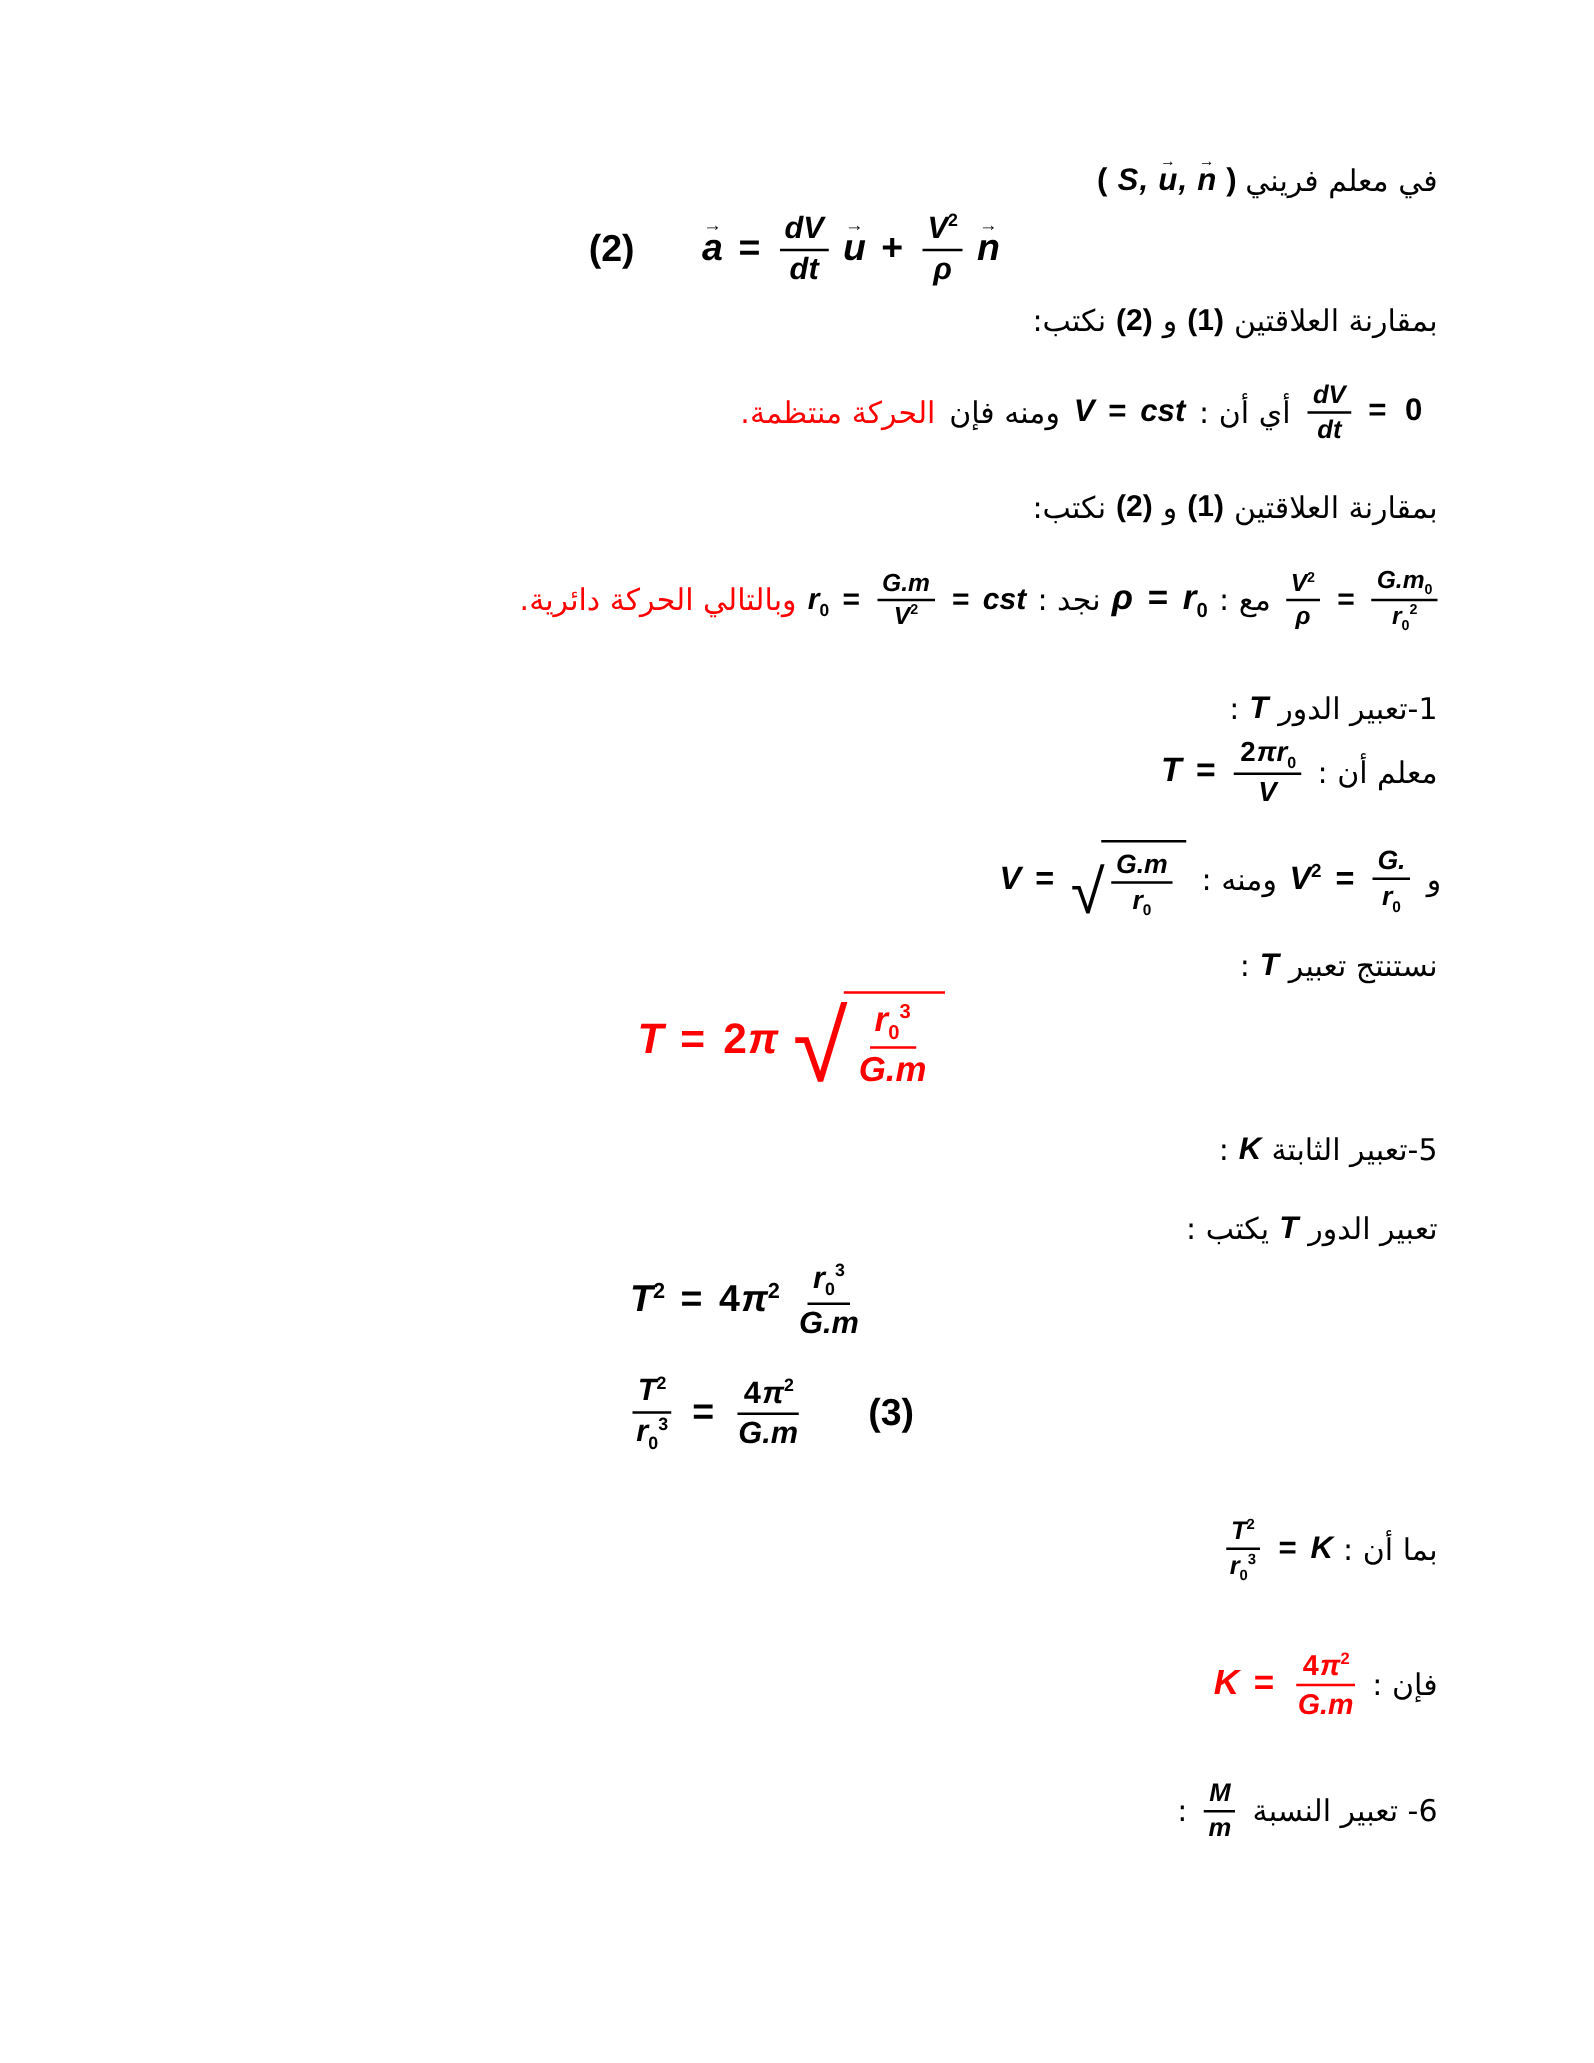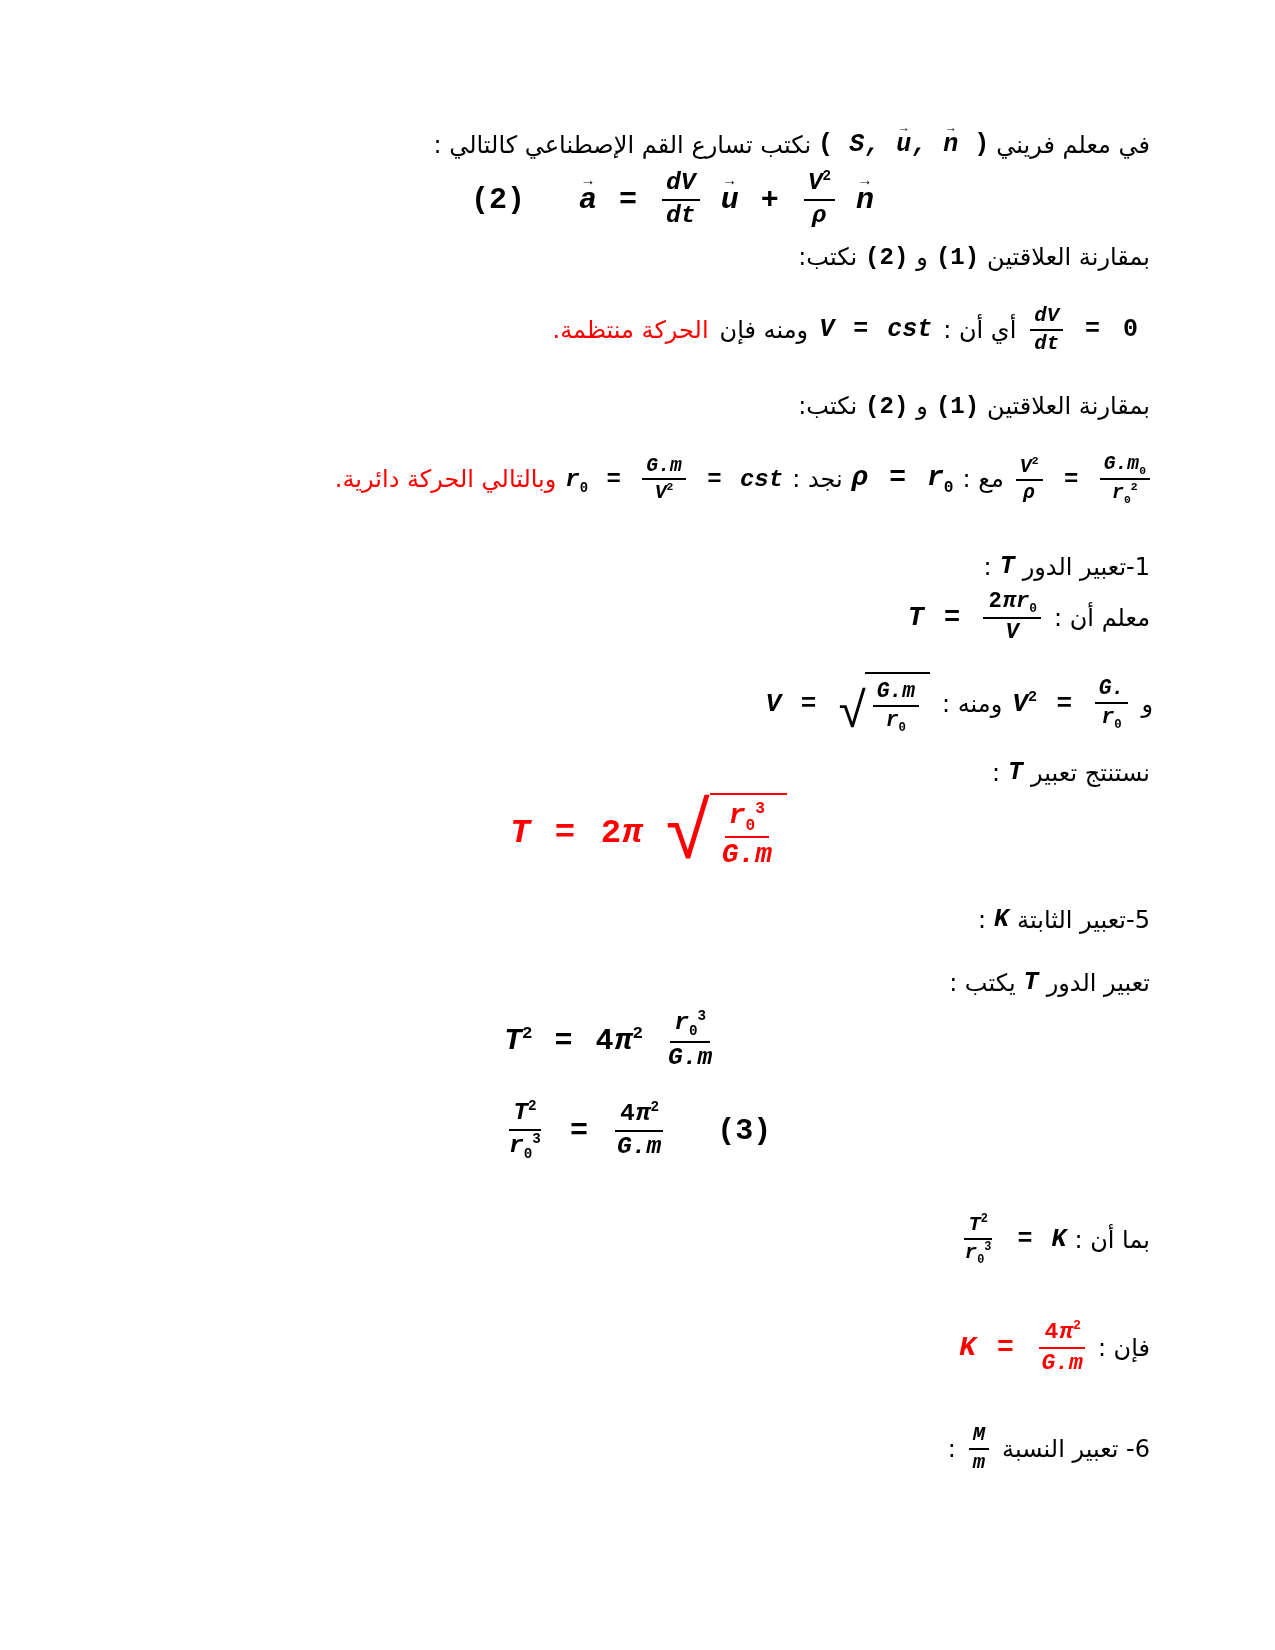--- a/index.html
+++ b/index.html
@@ -21,21 +21,21 @@
   .ltr{direction:ltr;}
   .ar{
     font-family:"DejaVu Sans",sans-serif;
     font-size:24px;
     color:var(--text-color,#000);
   }
   .red{color:var(--accent-red,#f00);}
   .math{
     direction:ltr;
     display:inline-block;
-    font-family:Liberation Mono, monospace;
+    font-family:Liberation Sans, sans-serif;
     font-weight:700;
     font-size:26px;
     white-space:nowrap;
   }
   .mv{font-style:italic;}
   .mo{font-style:normal;margin:0 4px;}
   .tight{margin:0 1px;}
   .ms{font-size:0.58em;}
   .frac{
     display:inline-flex;
@@ -87,21 +87,20 @@
 
   <div class="line rtl" style="top:130px;right:125px;gap:6px;">
     <span class="ar">في معلم فريني</span>
     <span class="math" style="font-size:25px;">
       <span class="mo tight">(</span>
       <span class="mv">S</span><span class="mv tight">,</span>
       <span class="mv vec" data-arrow="→">u</span><span class="mv tight">,</span>
       <span class="mv vec" data-arrow="→">n</span>
       <span class="mo tight">)</span>
     </span>
-    <span class="ar">نكتب تسارع القم الإصطناعي كالتالي :</span>
   </div>
 
   <div class="line ltr" style="top:168px;left:467px;gap:50px;">
     <span class="math" style="font-size:30px;"><span class="mo">(2)</span></span>
     <span class="math" style="font-size:30px;">
       <span class="mv vec" data-arrow="→">a</span>
       <span class="mo">=</span>
       <span class="frac">
         <span class="num"><span class="mv">dV</span></span>
         <span class="den"><span class="mv">dt</span></span>

